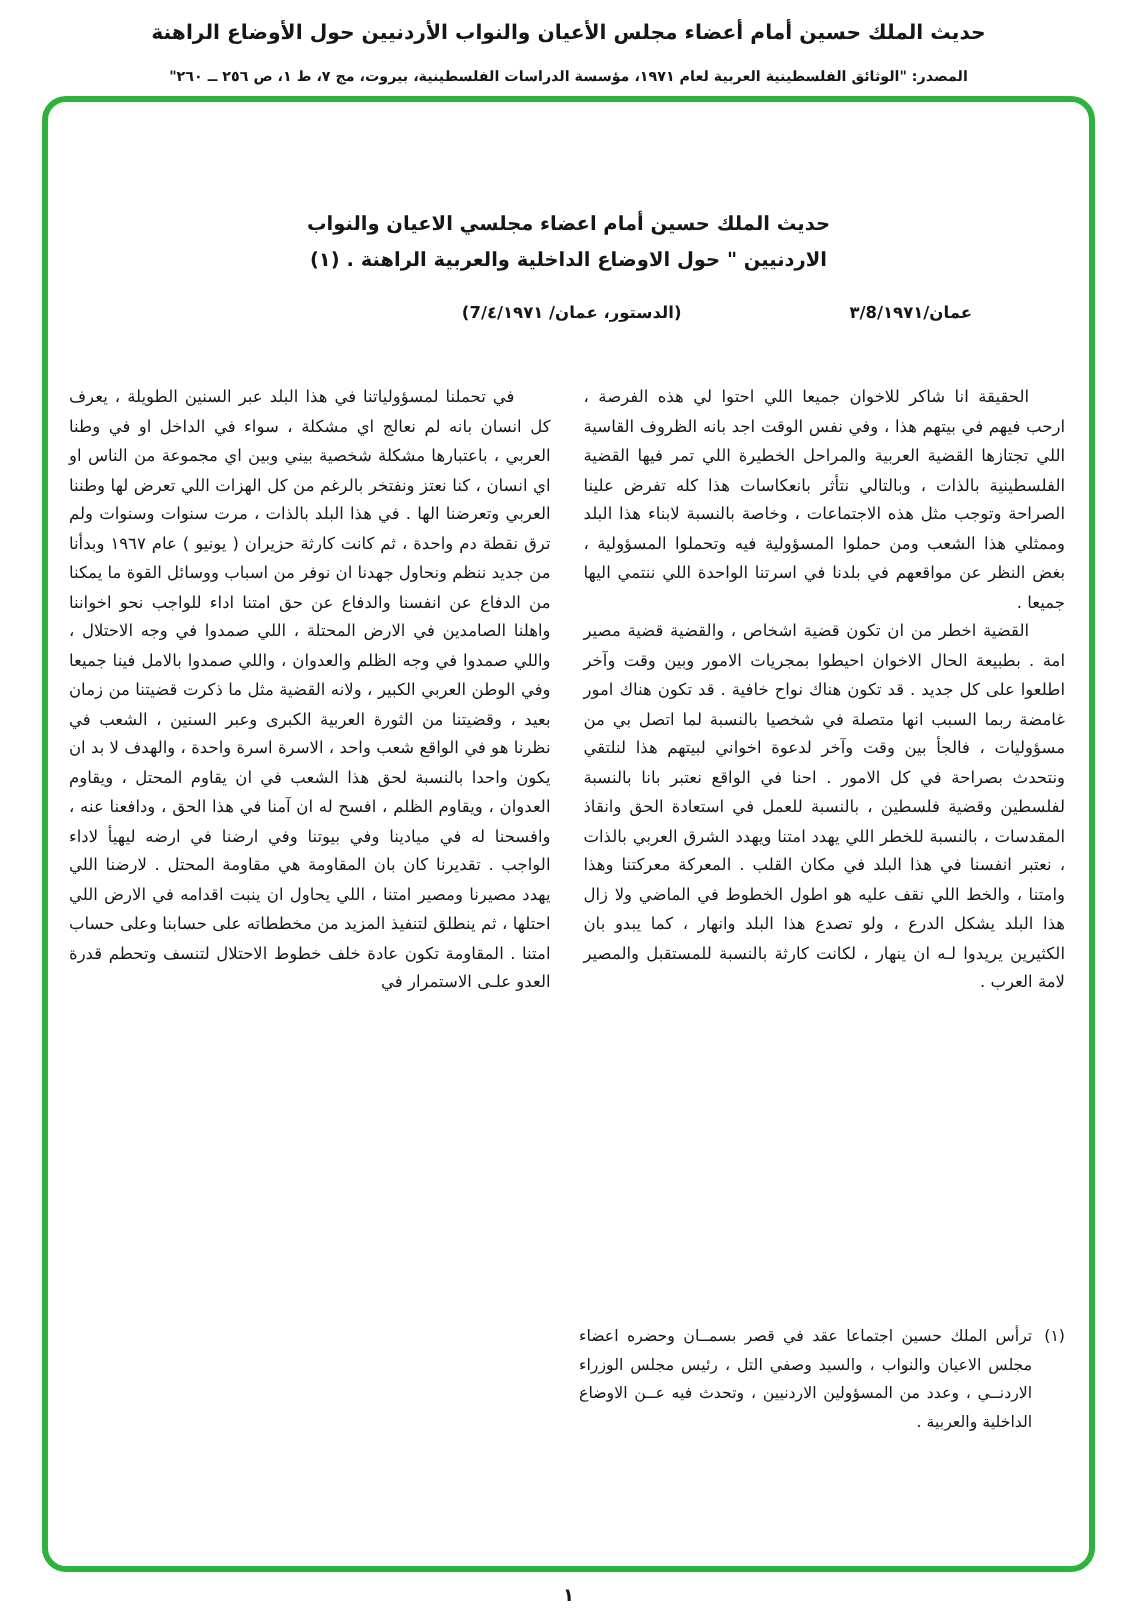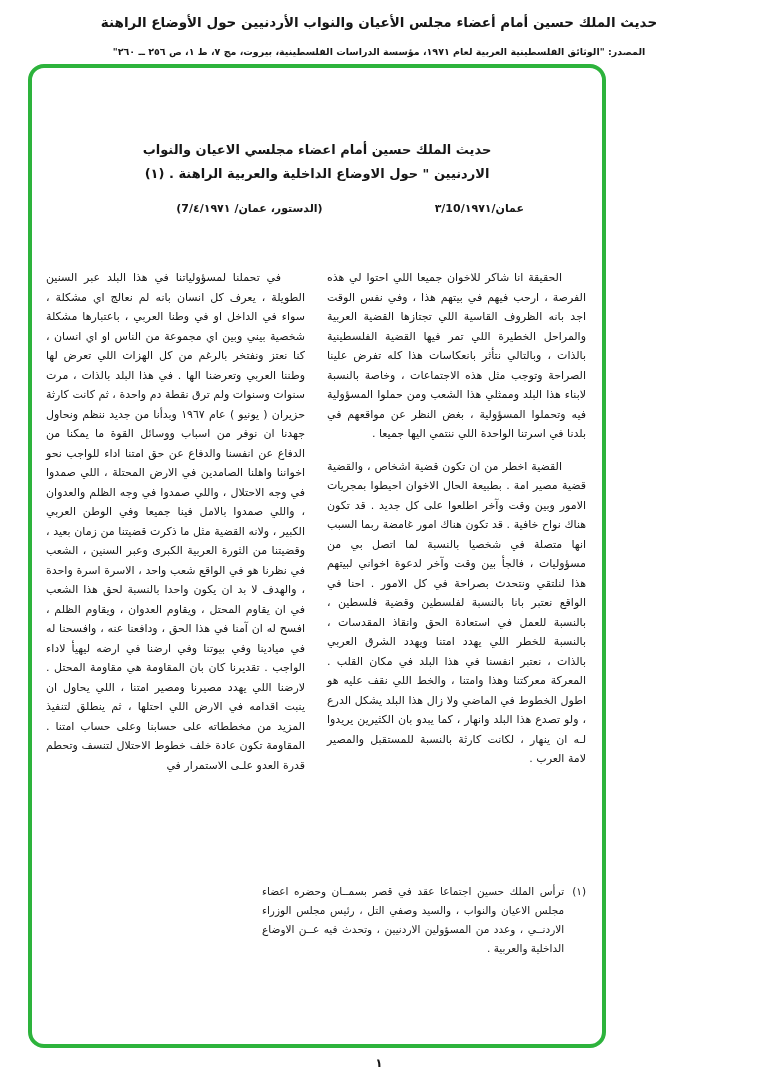--- a/index.html
+++ b/index.html
@@ -17,21 +17,21 @@
     text-align: center; font-weight: bold; font-size: 13.5px;
     letter-spacing: 0;
   }
   .source-line {
     position: absolute; top: 46px; left: 0; right: 0;
     text-align: center; font-size: 9.5px; font-weight: bold;
   }
 
   .frame {
     position: absolute; top: 64px; left: 28px;
-    width: 578px; height: 984px;
+    width: 702px; height: 984px;
     border: 4px solid #2db33c;
     border-radius: 16px;
     overflow: hidden;
   }
 
   .doc-title {
     margin-top: 70px;
     text-align: center;
     font-weight: bold;
     font-size: 13px;
@@ -54,21 +54,21 @@
     direction: rtl;
     gap: 22px;
     padding: 0 16px 0 14px;
   }
   .col {
     flex: 1;
     font-size: 11px;
     line-height: 19.5px;
     text-align: justify;
   }
-  .para { text-indent: 24px; margin-top: 13px; }
+  .para { text-indent: 24px; }
 
   .footnote {
     position: absolute;
     top: 814px;
     right: 16px;
     width: 336px;
     display: flex;
     direction: rtl;
     gap: 8px;
     font-size: 10.5px;
@@ -92,21 +92,21 @@
   <div class="source-line">المصدر: "الوثائق الفلسطينية العربية لعام ١٩٧١، مؤسسة الدراسات الفلسطينية، بيروت، مج ٧، ط ١، ص ٢٥٦ ــ ٢٦٠"</div>
 
   <div class="frame" style="border-color: rgb(45, 179, 60);">
 
     <div class="doc-title">
       <div>حديث الملك حسين أمام اعضاء مجلسي الاعيان والنواب</div>
       <div>الاردنيين " حول الاوضاع الداخلية والعربية الراهنة . (١)</div>
     </div>
 
     <div class="dateline">
-      <span>عمان/٣/10/١٩٧١</span>
+      <span>عمان/٣/8/١٩٧١</span>
       <span>(الدستور، عمان/ 7/٤/١٩٧١)</span>
     </div>
 
     <div class="columns">
       <div class="col">
         <p class="para">الحقيقة انا شاكر للاخوان جميعا اللي احتوا لي هذه الفرصة ، ارحب فيهم في بيتهم هذا ، وفي نفس الوقت اجد بانه الظروف القاسية اللي تجتازها القضية العربية والمراحل الخطيرة اللي تمر فيها القضية الفلسطينية بالذات ، وبالتالي نتأثر بانعكاسات هذا كله تفرض علينا الصراحة وتوجب مثل هذه الاجتماعات ، وخاصة بالنسبة لابناء هذا البلد وممثلي هذا الشعب ومن حملوا المسؤولية فيه وتحملوا المسؤولية ، بغض النظر عن مواقعهم في بلدنا في اسرتنا الواحدة اللي ننتمي اليها جميعا .</p>
         <p class="para">القضية اخطر من ان تكون قضية اشخاص ، والقضية قضية مصير امة . بطبيعة الحال الاخوان احيطوا بمجريات الامور وبين وقت وآخر اطلعوا على كل جديد . قد تكون هناك نواح خافية . قد تكون هناك امور غامضة ربما السبب انها متصلة في شخصيا بالنسبة لما اتصل بي من مسؤوليات ، فالجأ بين وقت وآخر لدعوة اخواني لبيتهم هذا لنلتقي ونتحدث بصراحة في كل الامور . احنا في الواقع نعتبر بانا بالنسبة لفلسطين وقضية فلسطين ، بالنسبة للعمل في استعادة الحق وانقاذ المقدسات ، بالنسبة للخطر اللي يهدد امتنا ويهدد الشرق العربي بالذات ، نعتبر انفسنا في هذا البلد في مكان القلب . المعركة معركتنا وهذا وامتنا ، والخط اللي نقف عليه هو اطول الخطوط في الماضي ولا زال هذا البلد يشكل الدرع ، ولو تصدع هذا البلد وانهار ، كما يبدو بان الكثيرين يريدوا لـه ان ينهار ، لكانت كارثة بالنسبة للمستقبل والمصير لامة العرب .</p>
       </div>
       <div class="col">
         <p class="para">في تحملنا لمسؤولياتنا في هذا البلد عبر السنين الطويلة ، يعرف كل انسان بانه لم نعالج اي مشكلة ، سواء في الداخل او في وطنا العربي ، باعتبارها مشكلة شخصية بيني وبين اي مجموعة من الناس او اي انسان ، كنا نعتز ونفتخر بالرغم من كل الهزات اللي تعرض لها وطننا العربي وتعرضنا الها . في هذا البلد بالذات ، مرت سنوات وسنوات ولم ترق نقطة دم واحدة ، ثم كانت كارثة حزيران ( يونيو ) عام ١٩٦٧ وبدأنا من جديد ننظم ونحاول جهدنا ان نوفر من اسباب ووسائل القوة ما يمكنا من الدفاع عن انفسنا والدفاع عن حق امتنا اداء للواجب نحو اخواننا واهلنا الصامدين في الارض المحتلة ، اللي صمدوا في وجه الاحتلال ، واللي صمدوا في وجه الظلم والعدوان ، واللي صمدوا بالامل فينا جميعا وفي الوطن العربي الكبير ، ولانه القضية مثل ما ذكرت قضيتنا من زمان بعيد ، وقضيتنا من الثورة العربية الكبرى وعبر السنين ، الشعب في نظرنا هو في الواقع شعب واحد ، الاسرة اسرة واحدة ، والهدف لا بد ان يكون واحدا بالنسبة لحق هذا الشعب في ان يقاوم المحتل ، ويقاوم العدوان ، ويقاوم الظلم ، افسح له ان آمنا في هذا الحق ، ودافعنا عنه ، وافسحنا له في ميادينا وفي بيوتنا وفي ارضنا في ارضه ليهيأ لاداء الواجب . تقديرنا كان بان المقاومة هي مقاومة المحتل . لارضنا اللي يهدد مصيرنا ومصير امتنا ، اللي يحاول ان ينبت اقدامه في الارض اللي احتلها ، ثم ينطلق لتنفيذ المزيد من مخططاته على حسابنا وعلى حساب امتنا . المقاومة تكون عادة خلف خطوط الاحتلال لتنسف وتحطم قدرة العدو علـى الاستمرار في</p>

